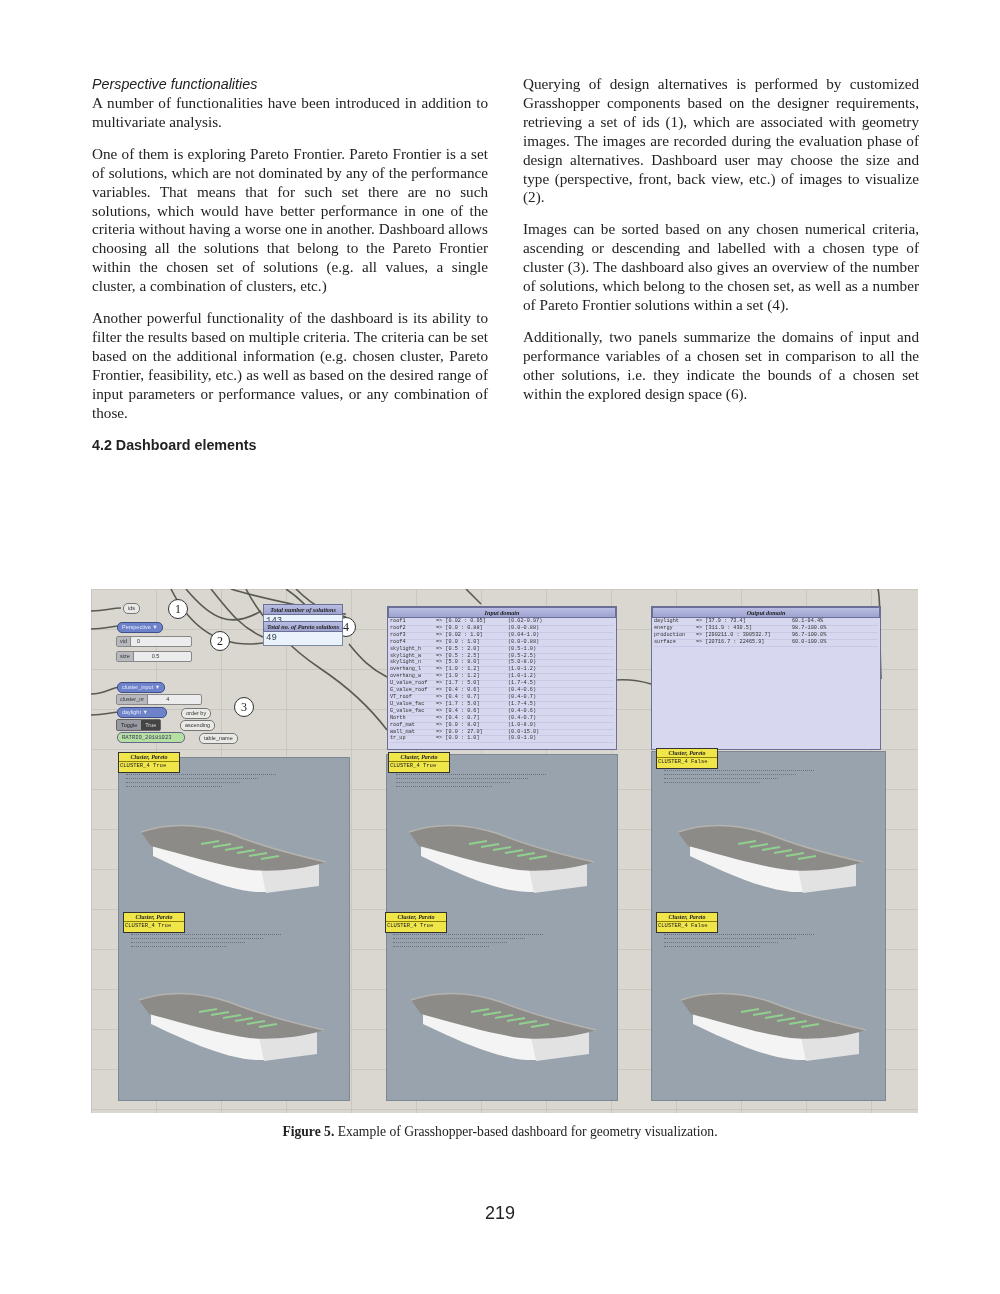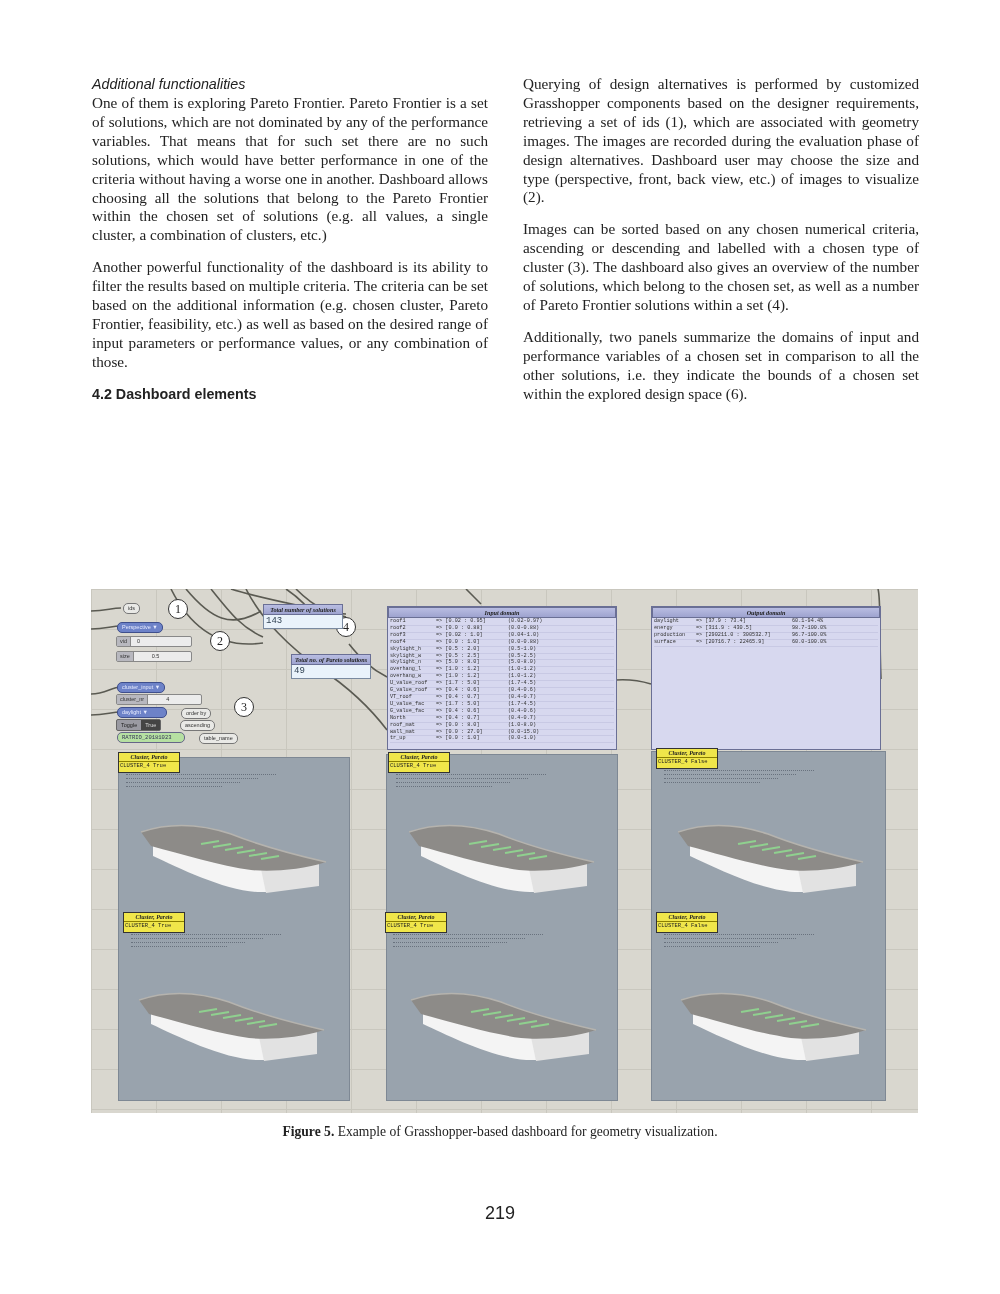--- a/index.html
+++ b/index.html
@@ -66,21 +66,22 @@
 
   .caption { position: absolute; left: 0; width: 1000px; top: 1124px; text-align: center; font-size: 13.6px; }
   .caption b { font-weight: bold; }
   .page-num { position: absolute; left: 0; width: 1000px; top: 1203px; text-align: center;
               font-family: "Liberation Sans", sans-serif; font-size: 18px; }
 </style>
 </head>
 <body>
 
 <div class="col left">
-  <div class="subhead-it">Additional functionalities</div>
+  <div class="subhead-it">Perspective functionalities</div>
+  <p>A number of functionalities have been introduced in addition to multivariate analysis.</p>
   <p>One of them is exploring Pareto Frontier. Pareto Frontier is a set of solutions, which are not dominated by any of the performance variables. That means that for such set there are no such solutions, which would have better performance in one of the criteria without having a worse one in another. Dashboard allows choosing all the solutions that belong to the Pareto Frontier within the chosen set of solutions (e.g. all values, a single cluster, a combination of clusters, etc.)</p>
   <p>Another powerful functionality of the dashboard is its ability to filter the results based on multiple criteria. The criteria can be set based on the additional information (e.g. chosen cluster, Pareto Frontier, feasibility, etc.) as well as based on the desired range of input parameters or performance values, or any combination of those.</p>
   <div class="subhead-b">4.2  Dashboard elements</div>
 </div>
 
 <div class="col right">
   <p>Querying of design alternatives is performed by customized Grasshopper components based on the designer requirements, retrieving a set of ids (1), which are associated with geometry images. The images are recorded during the evaluation phase of design alternatives. Dashboard user may choose the size and type (perspective, front, back view, etc.) of images to visualize (2).</p>
   <p>Images can be sorted based on any chosen numerical criteria, ascending or descending and labelled with a chosen type of cluster (3). The dashboard also gives an overview of the number of solutions, which belong to the chosen set, as well as a number of Pareto Frontier solutions within a set (4).</p>
   <p>Additionally, two panels summarize the domains of input and performance variables of a chosen set in comparison to all the other solutions, i.e. they indicate the bounds of a chosen set within the explored design space (6).</p>
 </div>
@@ -145,21 +146,21 @@
   <div class="callout" style="left:119px;top:42px;">2</div>
   <div class="callout" style="left:143px;top:108px;">3</div>
   <div class="callout" style="left:245px;top:28px;">4</div>
   <div class="callout" style="left:234px;top:175px;">5</div>
   <div class="callout" style="left:582px;top:122px;">6</div>
 
   <div class="num-panel" style="left:172px;top:15px;">
     <div class="panel-head">Total number of solutions</div>
     <div class="body">143</div>
   </div>
-  <div class="num-panel" style="left:172px;top:65px;margin-left:28px;">
+  <div class="num-panel" style="left:172px;top:32px;">
     <div class="panel-head">Total no. of Pareto solutions</div>
     <div class="body">49</div>
   </div>
 
   <div class="domain-panel" style="left:296px;top:17px;width:228px;height:142px;">
     <div class="panel-head">Input domain</div>
     <div class="rows" id="input-rows">
         <div class="row">
           <span class="c1">roof1</span>
           <span class="c2">=&gt; [0.02 : 0.95]</span>

